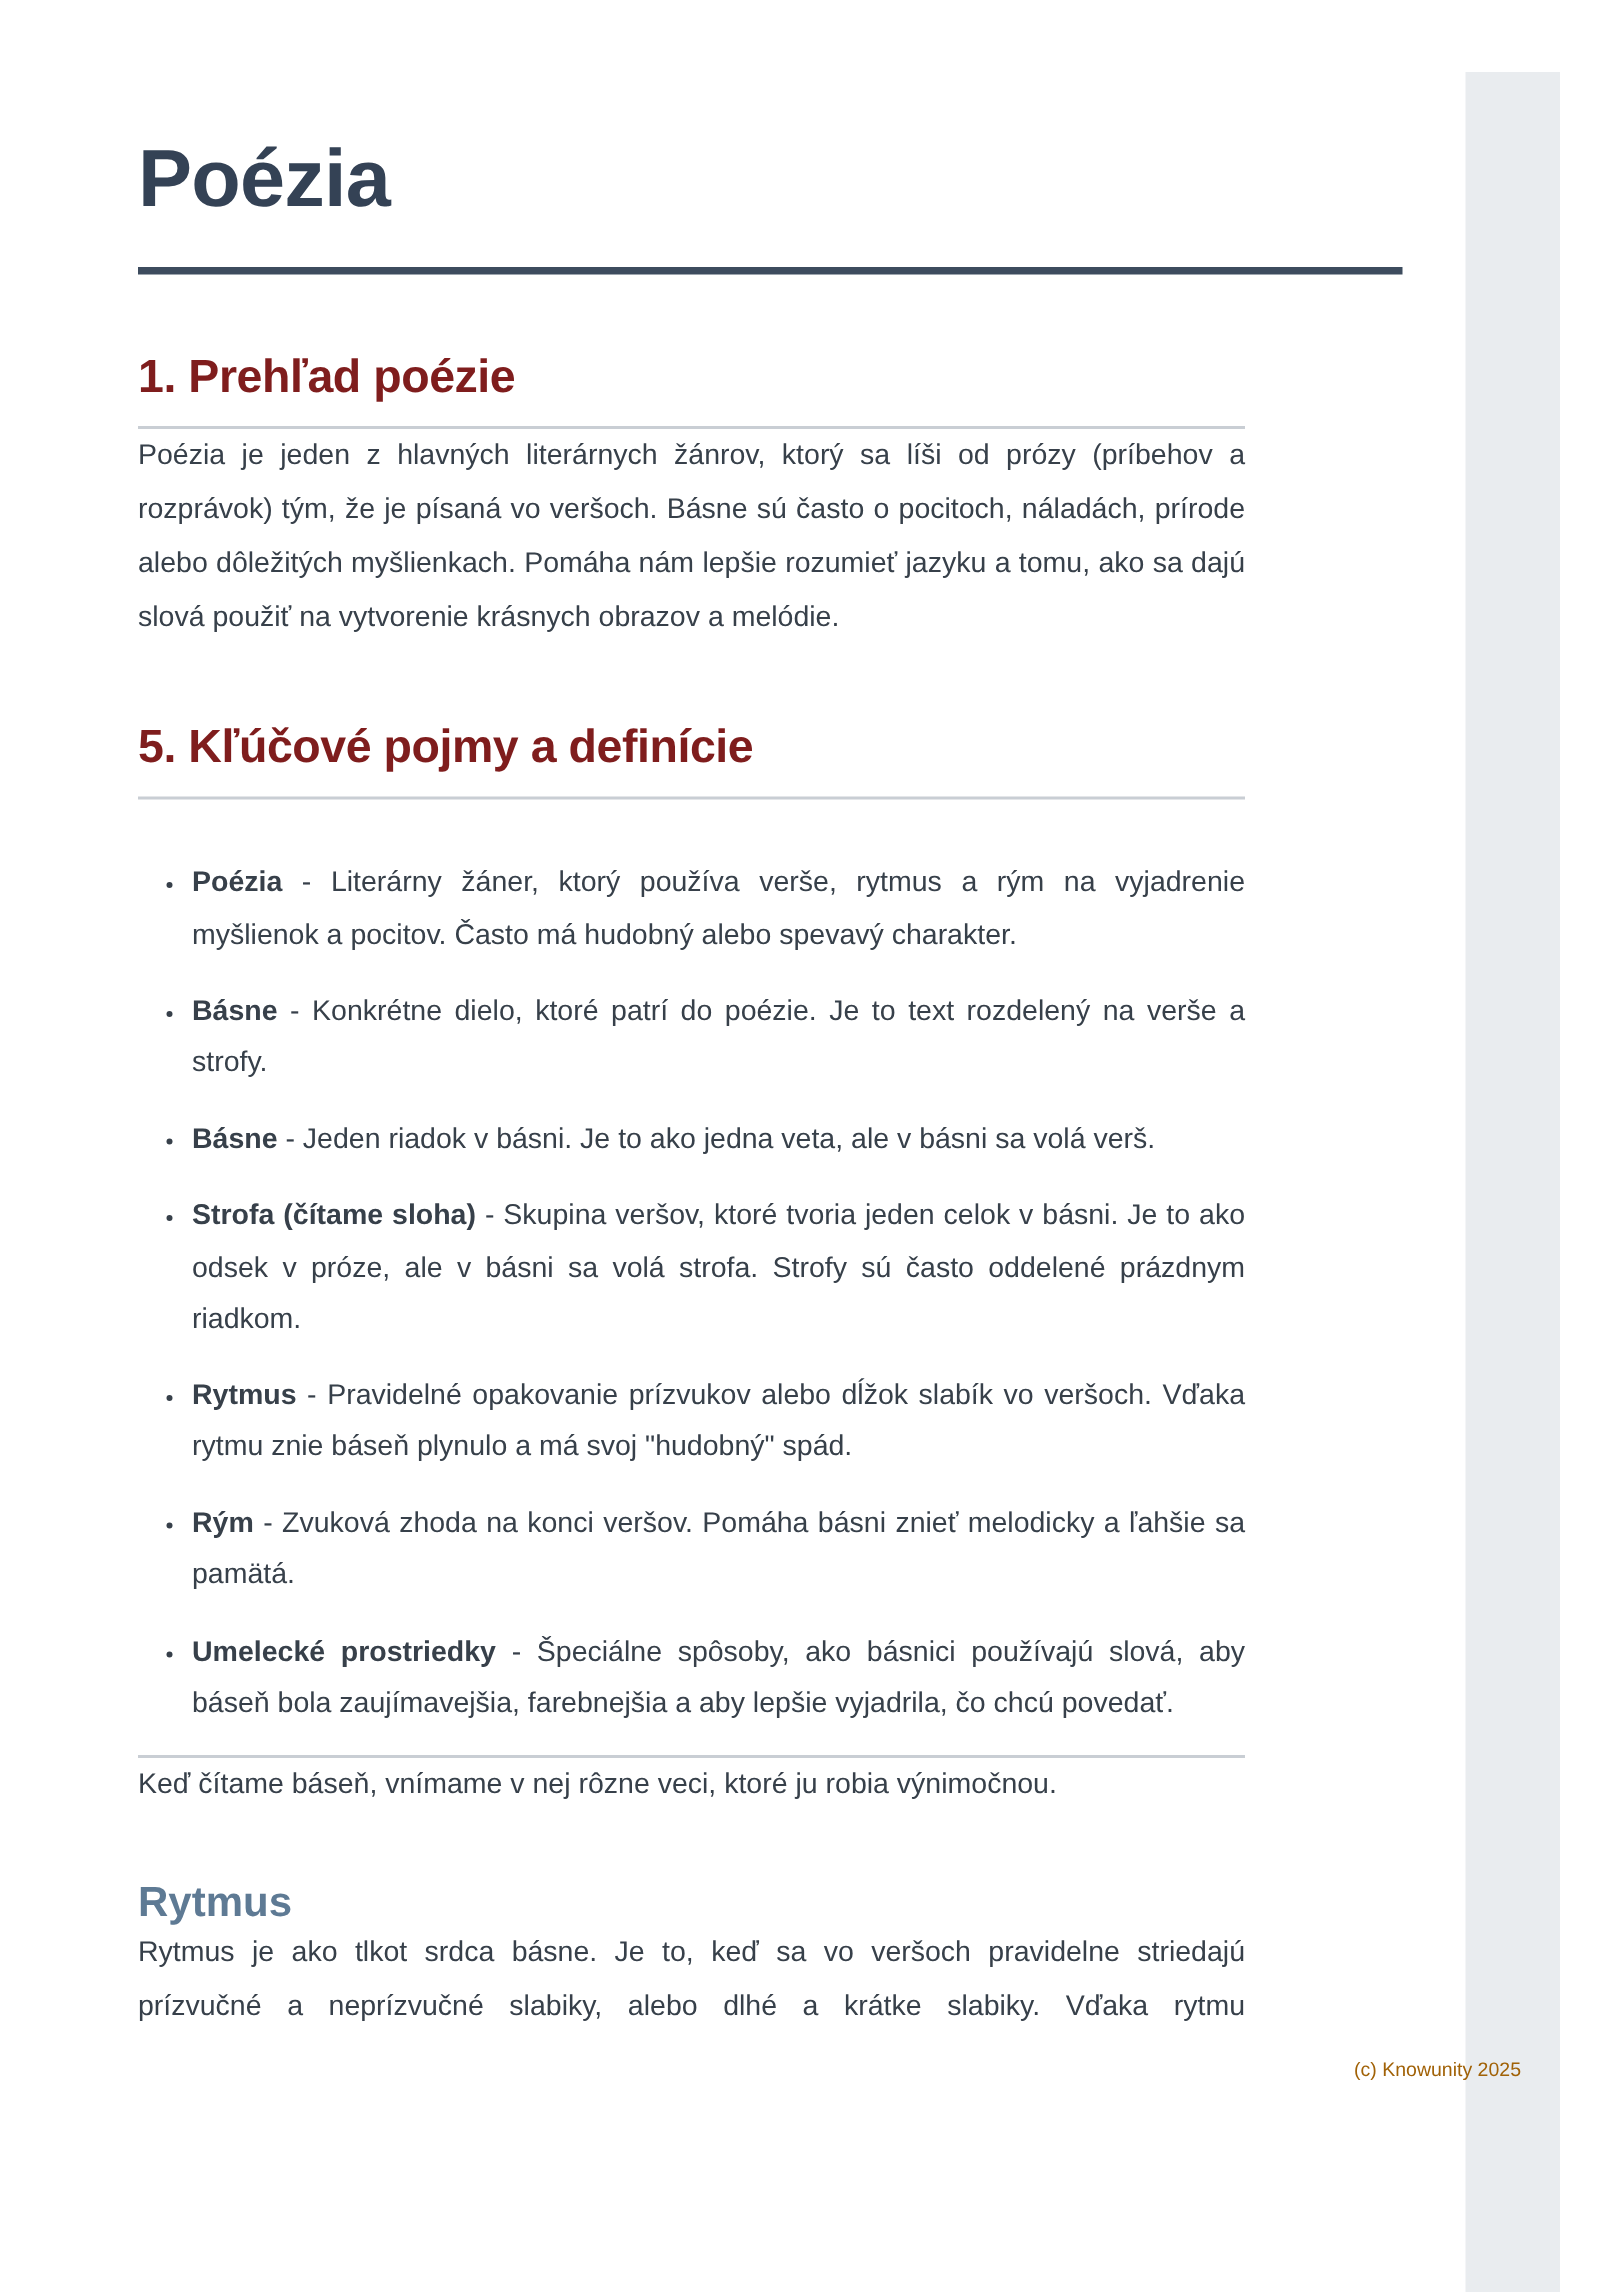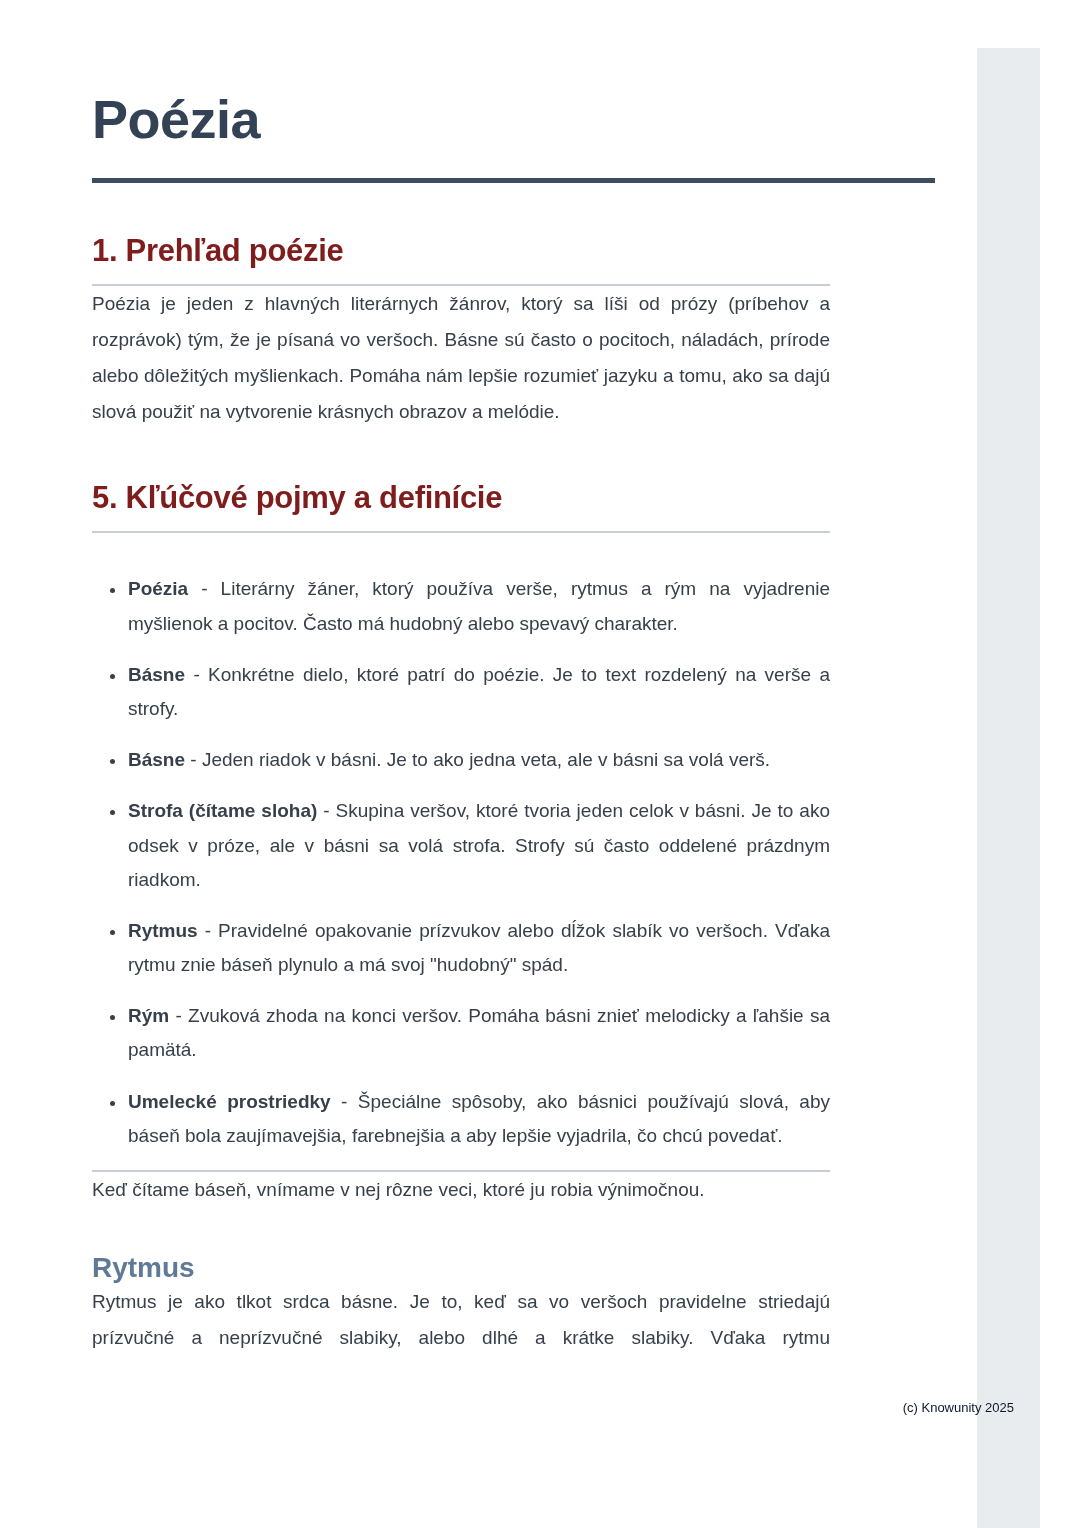--- a/index.html
+++ b/index.html
@@ -87,24 +87,24 @@
     font-weight: 700;
   }
   h3.sub-heading {
     margin-top: 44px;
     font-size: 28px;
     font-weight: 700;
     color: #5e7a94;
   }
   .watermark {
     position: absolute;
-    top: 1400px;
+    top: 1372px;
     right: 66px;
     font-size: 13px;
-    color: #0f172a;
+    color: #a16207;
     z-index: 2;
   }
 </style>
 </head>
 <body>
 
 <div class="page">
 
   <div class="edge-strip"></div>
 

